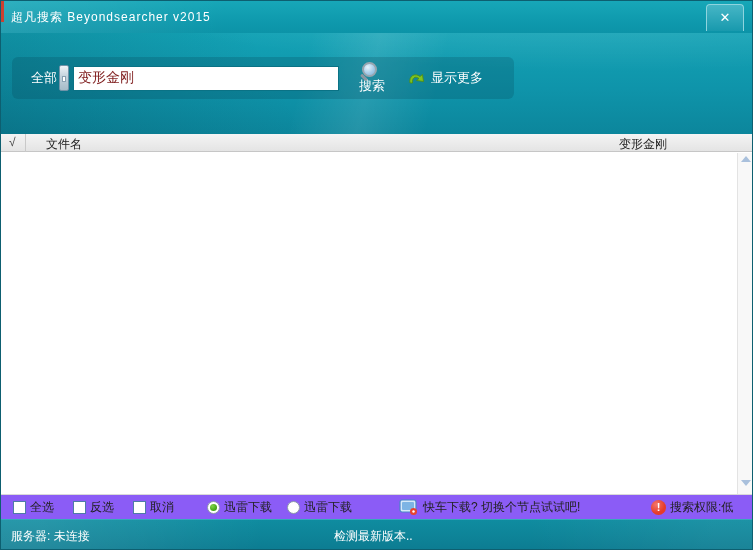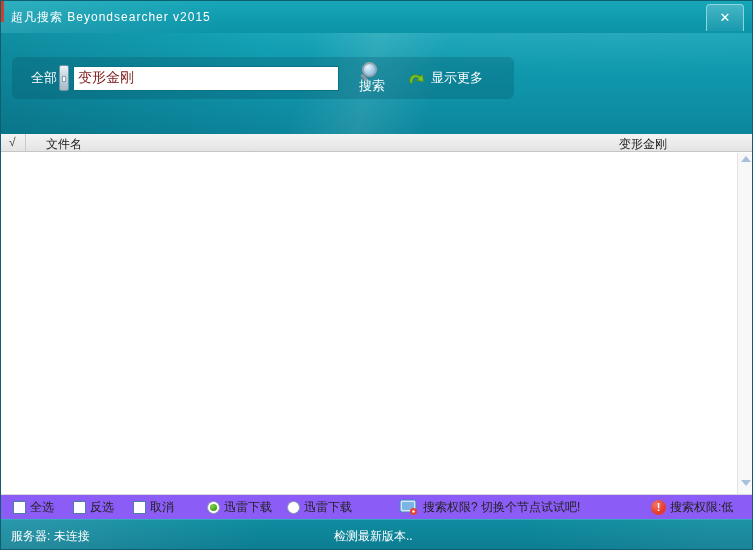--- a/index.html
+++ b/index.html
@@ -184,21 +184,21 @@
       <span class="rad"></span>
       <span>迅雷下载</span>
     </div>
     <div class="tb-item hint-item" style="left:398px;">
       <svg class="monitor-icon" width="19" height="17" viewBox="0 0 19 17">
         <rect x="1" y="1" width="16" height="12" rx="2" fill="#d6e9f8" stroke="#4a86c8" stroke-width="1.2"></rect>
         <rect x="3" y="3" width="12" height="8" rx="1" fill="#7db4e4"></rect>
         <circle cx="14.5" cy="12.5" r="3.5" fill="#e8432f"></circle>
         <circle cx="14.5" cy="12.5" r="1.2" fill="#ffffff"></circle>
       </svg>
-      <span>搜索权限? 切换个节点试试吧!</span>
+      <span>快车下载? 切换个节点试试吧!</span>
     </div>
     <div class="tb-item perm-item" style="left:650px;">
       <span class="excl-icon">!</span>
       <span>搜索权限:低</span>
     </div>
   </div>
 
   <div class="statusbar">
     <span class="status-server">服务器: 未连接</span>
     <span class="status-update">检测最新版本..</span>

